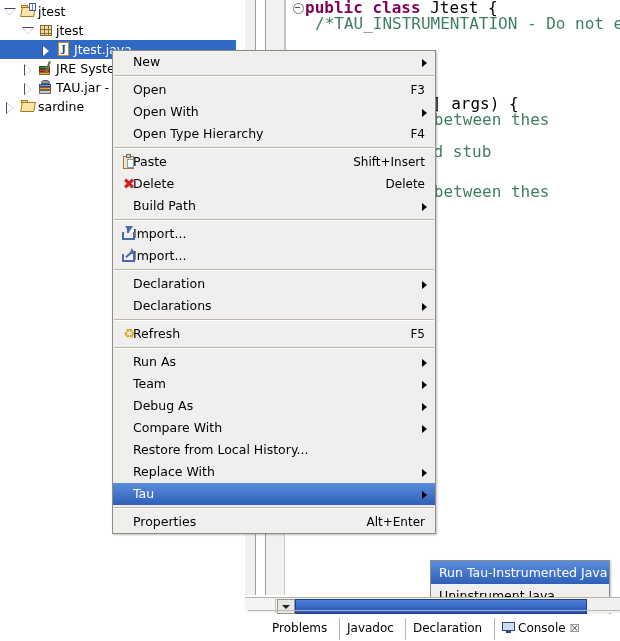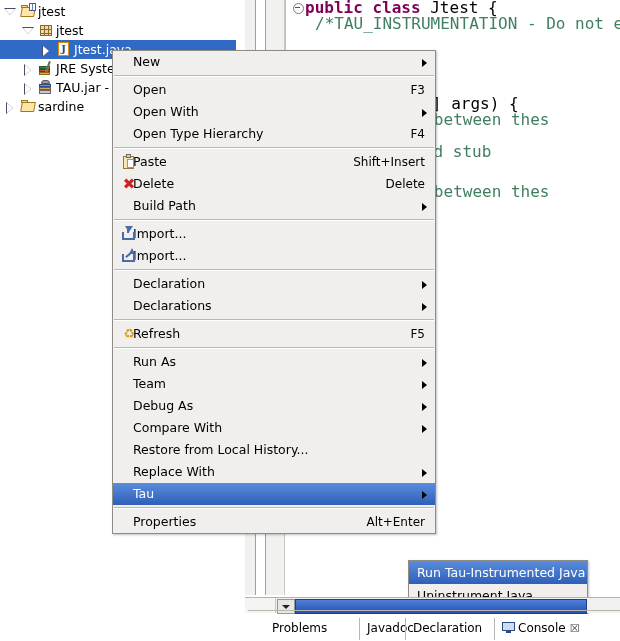--- a/index.html
+++ b/index.html
@@ -109,21 +109,21 @@
   .ic-del{color:#cc2222;font-size:15px;line-height:16px;text-align:center;font-weight:bold;}
   .ic-imp .box{position:absolute;left:1px;top:6px;width:13px;height:8px;border:2px solid #4a6aa8;border-top:none;box-sizing:border-box;}
   .ic-imp .arw{position:absolute;left:4px;top:0px;width:0;height:0;border-left:4px solid transparent;border-right:4px solid transparent;border-top:6px solid #4a6aa8;}
   .ic-imp .stm{position:absolute;left:6px;top:0px;width:2px;height:7px;background:#4a6aa8;}
   .ic-exp .box{position:absolute;left:1px;top:6px;width:13px;height:8px;border:2px solid #4a6aa8;border-top:none;box-sizing:border-box;}
   .ic-exp .arw{position:absolute;left:8px;top:0px;width:0;height:0;border-left:3px solid transparent;border-bottom:6px solid #4a6aa8;border-right:3px solid transparent;}
   .ic-exp .stm{position:absolute;left:4px;top:6px;width:7px;height:2px;background:#4a6aa8;transform:rotate(-40deg);}
   .ic-refresh{color:#d9a01a;font-size:13px;line-height:16px;text-align:center;}
 
   
-  #submenu{position:absolute;left:408px;top:560px;width:178px;
+  #submenu{position:absolute;left:430px;top:560px;width:178px;
     background:#f0efed;border:1px solid #8f8c85;box-shadow:1px 1px 2px rgba(0,0,0,.25);}
   #submenu .mi{padding-left:8px;height:23px;line-height:23px;}
 </style>
 </head>
 <body>
 
 <div id="editor">
   <div class="ed-gutter"></div>
   <div class="ed-gutter2"></div>
   <div class="ed-fold"></div>
@@ -266,16 +266,16 @@
 
 <div id="ed-hscroll">
   <div class="sb-left"></div>
   <div class="sb-updown"></div>
   <div class="sb-thumb"></div>
 </div>
 
 <div id="tabs-underline"></div>
 <div id="bottom-tabs">
     <div class="btab first" style="left: 0px;"><span>Problems</span></div>
-    <div class="btab" style="left: 74px; margin-left: 20px;"><span>Javadoc</span></div>
+    <div class="btab" style="left: 74px;"><span>Javadoc</span></div>
     <div class="btab" style="left: 140px;"><span>Declaration</span></div>
     <div class="btab active" style="left: 229px;"><span class="console-icon"><span class="scr"></span><span class="std"></span></span><span>Console</span><span class="x-glyph">☒</span></div>
   </div>
 
 </body></html>

